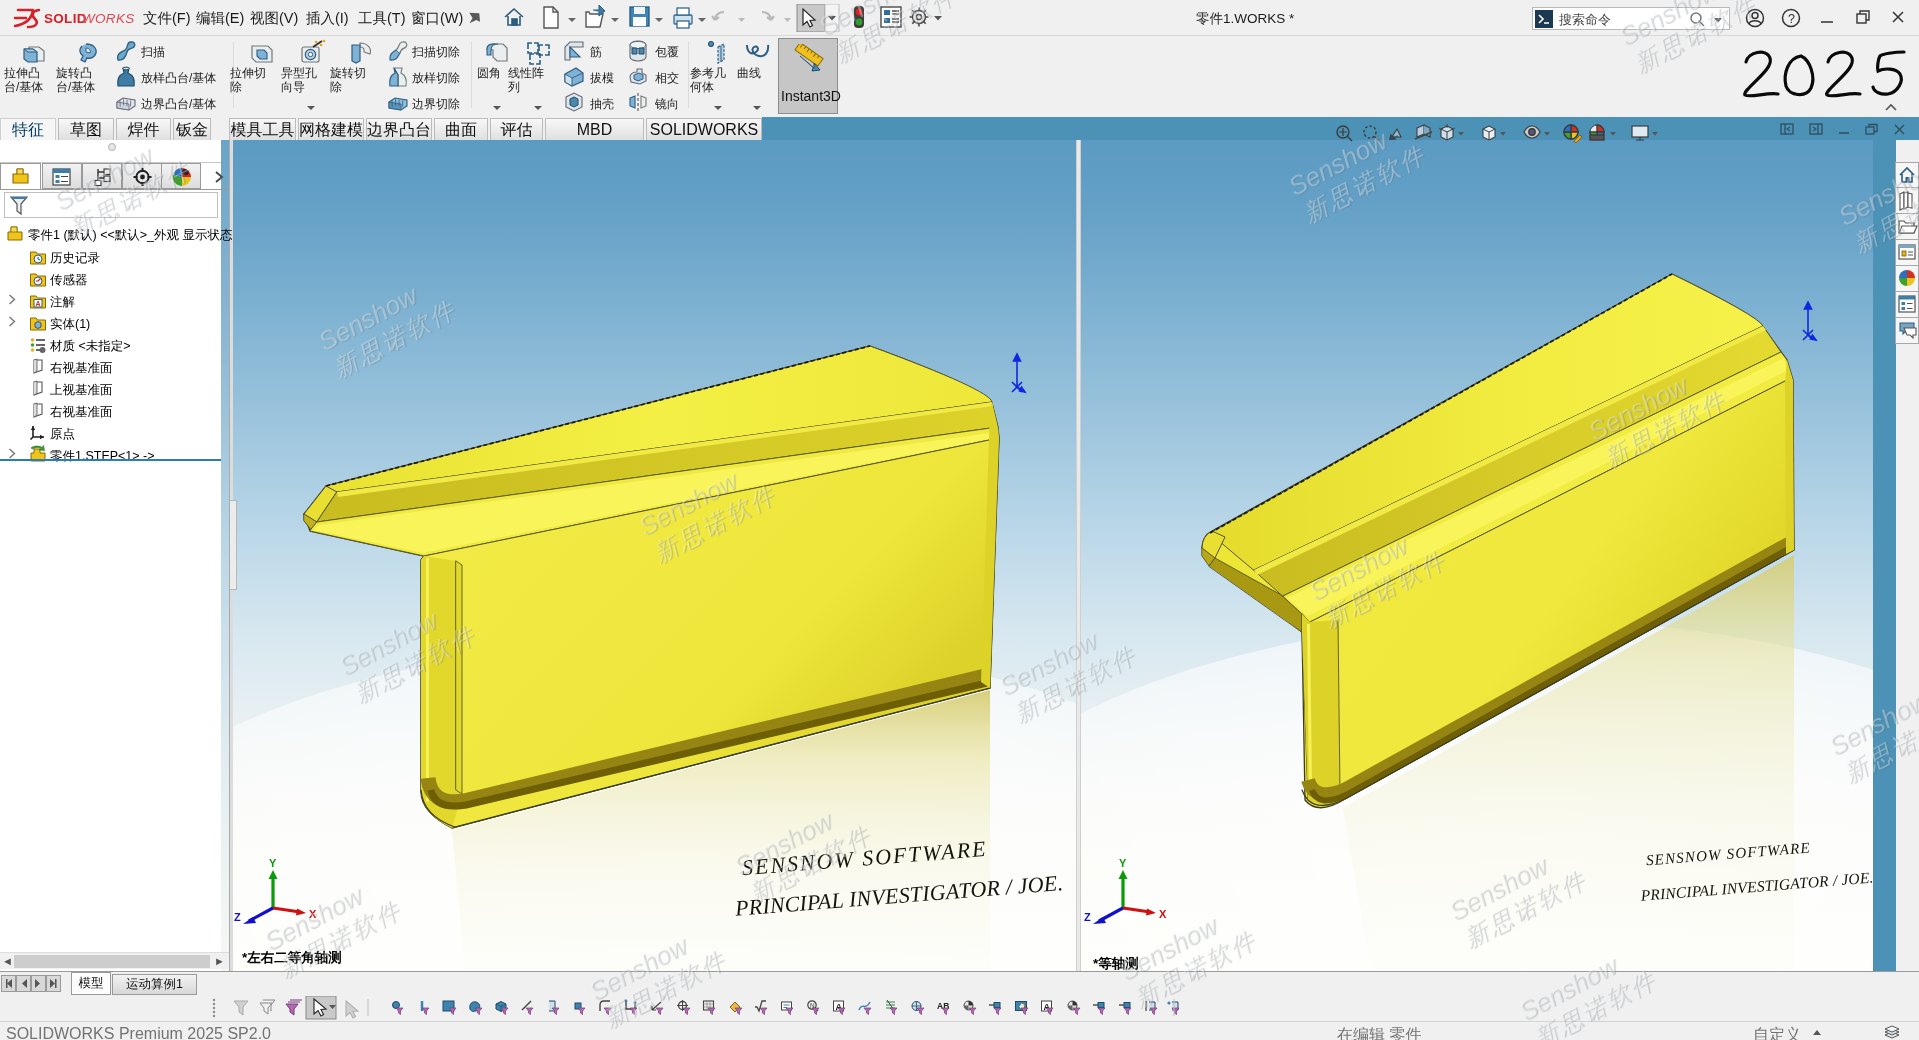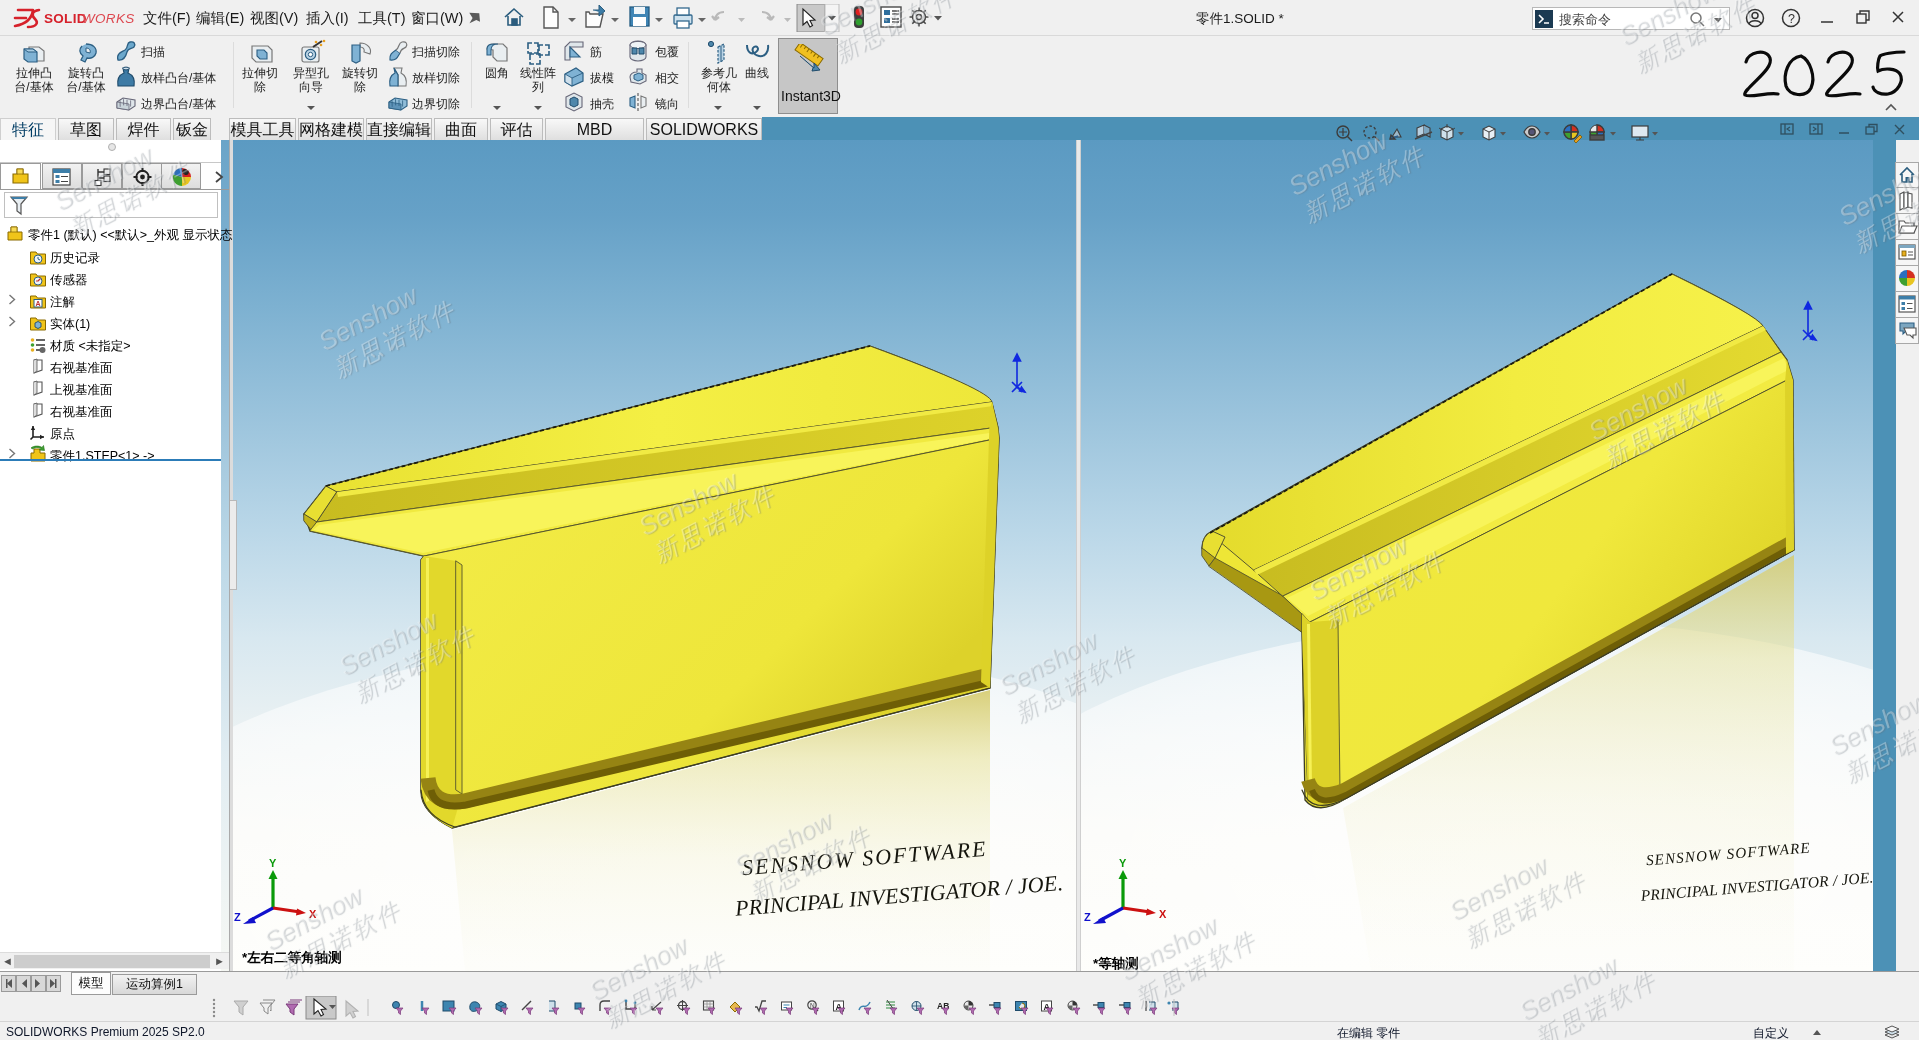--- a/index.html
+++ b/index.html
@@ -8,21 +8,21 @@
          background:#f0f0f0; position:relative; }
   .abs { position:absolute; }
 
   
   #titlebar { position:absolute; left:0; top:0; width:1919px; height:36px;
     background:#f0f0f0; border-bottom:1px solid #d9d9d9; }
   .menu { position:absolute; top:0; height:36px; line-height:36px; font-size:14.5px; color:#1a1a1a; }
   
   #ribbon { position:absolute; left:0; top:36px; width:1919px; height:81px; background:#f0f0f0; }
   .rsep { position:absolute; top:6px; height:66px; width:1px; background:#dcdcdc; }
-  .rbtn { position:absolute; text-align:center; font-size:12px; color:#222; line-height:14px; }
+  .rbtn { position:absolute; font-size:12px; color:#222; line-height:14px; }
   .rrow { position:absolute; font-size:12px; color:#222; white-space:nowrap; }
 
   
   #tabrow { position:absolute; left:0; top:117px; width:1919px; height:23px; background:#f0f0f0; }
   #tabrow .blue { position:absolute; left:762px; top:0; width:1157px; height:23px; background:#4c91b6; }
   .ctab { position:absolute; top:1px; height:22px; line-height:21px; text-align:center; font-size:16px;
      background:linear-gradient(#f8f8f8,#dfdfdf); border:1px solid #bcbcbc; border-bottom:none; color:#111; }
   .ctab.active { background:#f6f6f6; border-color:#cFcFcF; color:#003c64; }
 
   
@@ -40,21 +40,21 @@
   #lpanel { position:absolute; left:0; top:0; width:230px; height:831px; background:#fff;
      border-right:1px solid #aaa; }
   .ptab { position:absolute; top:23px; width:40px; height:26px; background:linear-gradient(#f2f2f2,#dddddd);
      border:1px solid #9a9a9a; }
   .tree { position:absolute; left:0; font-size:12.5px; color:#000; height:22px; line-height:22px; white-space:nowrap; }
 
   
   #bottabs { position:absolute; left:0; top:971px; width:1919px; height:24px; background:#f0f0f0; border-top:1px solid #9a9a9a;}
   #botbar { position:absolute; left:0; top:995px; width:1919px; height:26px; background:#f0f0f0; }
   #statusbar { position:absolute; left:0; top:1021px; width:1919px; height:19px; background:#f0f0f0;
-     border-top:1px solid #d4d4d4; font-size:12px; color:#0f172a;text-decoration:underline; }
+     border-top:1px solid #d4d4d4; font-size:16px; color:#737373;text-decoration:underline; }
 
   
   .wm { position:absolute; transform:rotate(-28deg); color:rgba(255,255,255,0.32);
         text-shadow:1px 1px 1px rgba(95,105,115,0.30); font-size:26px; font-style:italic;
         line-height:30px; white-space:nowrap; pointer-events:none; }
   .wm .cn { font-size:24px; letter-spacing:3px; }
 </style>
 </head>
 <body>
 
@@ -126,21 +126,21 @@
         <rect x="6" y="14" width="6" height="5" fill="#2f6f9e"></rect>
         <path d="M14 7 h7 M14 10 h7 M14 15 h7 M14 18 h7" stroke="#4a4a4a" stroke-width="1.3"></path>
       </g>
     <g transform="translate(408,0)" fill="none" stroke="#4a4a4a" stroke-width="1.5">
       <circle cx="11" cy="13" r="6.5"></circle>
         <circle cx="11" cy="13" r="2.6"></circle>
       <path d="M11 3.5 V6.5 M11 19.5 V22.5 M1.5 13 H4.5 M17.5 13 H20.5 M4.3 6.3 L6.4 8.4 M15.6 17.6 L17.7 19.7 M17.7 6.3 L15.6 8.4 M6.4 17.6 L4.3 19.7"></path>
     </g>
     <path d="M434 12 l4 4.5 l4 -4.5 z" fill="#555"></path>
   </svg>
-  <div class="abs" style="left:1196px;top:10px;font-size:13.5px;color:#1a1a1a">零件1.SOLID *</div>
+  <div class="abs" style="left:1196px;top:10px;font-size:13.5px;color:#1a1a1a">零件1.WORKS *</div>
 
   <div class="abs" style="left:1532px;top:7px;width:198px;height:23px;background:#fff;border:1px solid #b8b8b8">
     <div class="abs" style="left:2px;top:2px;width:18px;height:18px;background:#1b3a52"></div>
     <svg class="abs" style="left:4px;top:4px" width="14" height="14" viewBox="0 0 14 14">
         <path d="M2 3 L6 7 L2 11 M7 11 H12" stroke="#fff" stroke-width="1.6" fill="none"></path>
       </svg>
     <div class="abs" style="left:26px;top:3px;font-size:13px;color:#444">搜索命令</div>
     <svg class="abs" style="left:155px;top:3px" width="38" height="17" viewBox="0 0 38 17">
       <circle cx="8" cy="7" r="5" fill="none" stroke="#777" stroke-width="1.5"></circle>
         <path d="M12 11 L16 15" stroke="#777" stroke-width="1.5"></path>
@@ -329,21 +329,21 @@
     </svg>
 </div>
 <div id="tabrow">
   <div class="blue"></div>
   <div class="ctab active" style="left:0px;width:56px">特征</div>
   <div class="ctab" style="left:58px;width:56px">草图</div>
   <div class="ctab" style="left:116px;width:55px">焊件</div>
   <div class="ctab" style="left:173px;width:38px">钣金</div>
   <div class="ctab" style="left:229px;width:67px">模具工具</div>
   <div class="ctab" style="left:298px;width:66px">网格建模</div>
-  <div class="ctab" style="left:366px;width:66px">直接编辑</div>
+  <div class="ctab" style="left:366px;width:66px">边界凸台</div>
   <div class="ctab" style="left:434px;width:54px">曲面</div>
   <div class="ctab" style="left:490px;width:53px">评估</div>
   <div class="ctab" style="left:545px;width:99px">MBD Dimensions</div>
   <div class="ctab" style="left:646px;width:116px">SOLIDWORKS 插件</div>
 </div>
 <div id="main">
   <div id="vpwrap">
     <div id="vpL" class="vp">
       <svg class="abs" style="left:0;top:0" width="843" height="831" viewBox="0 0 843 831">
         <defs>

